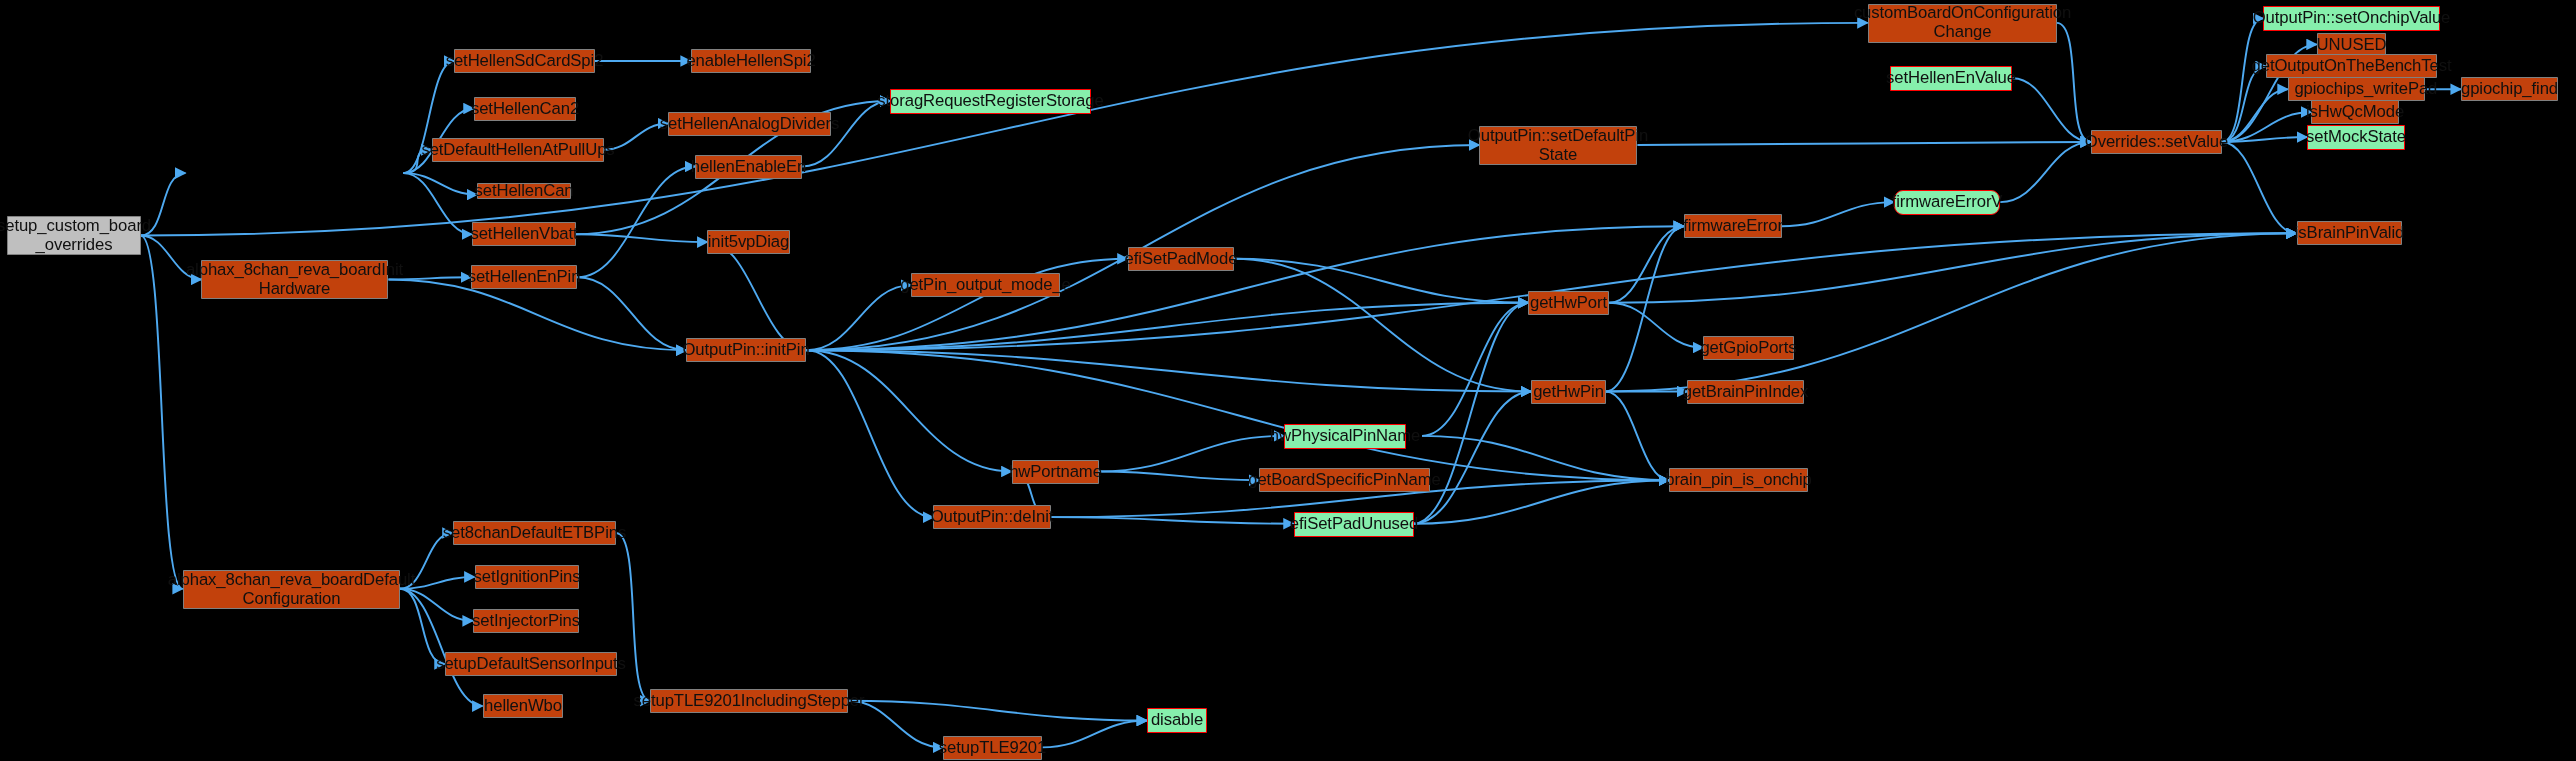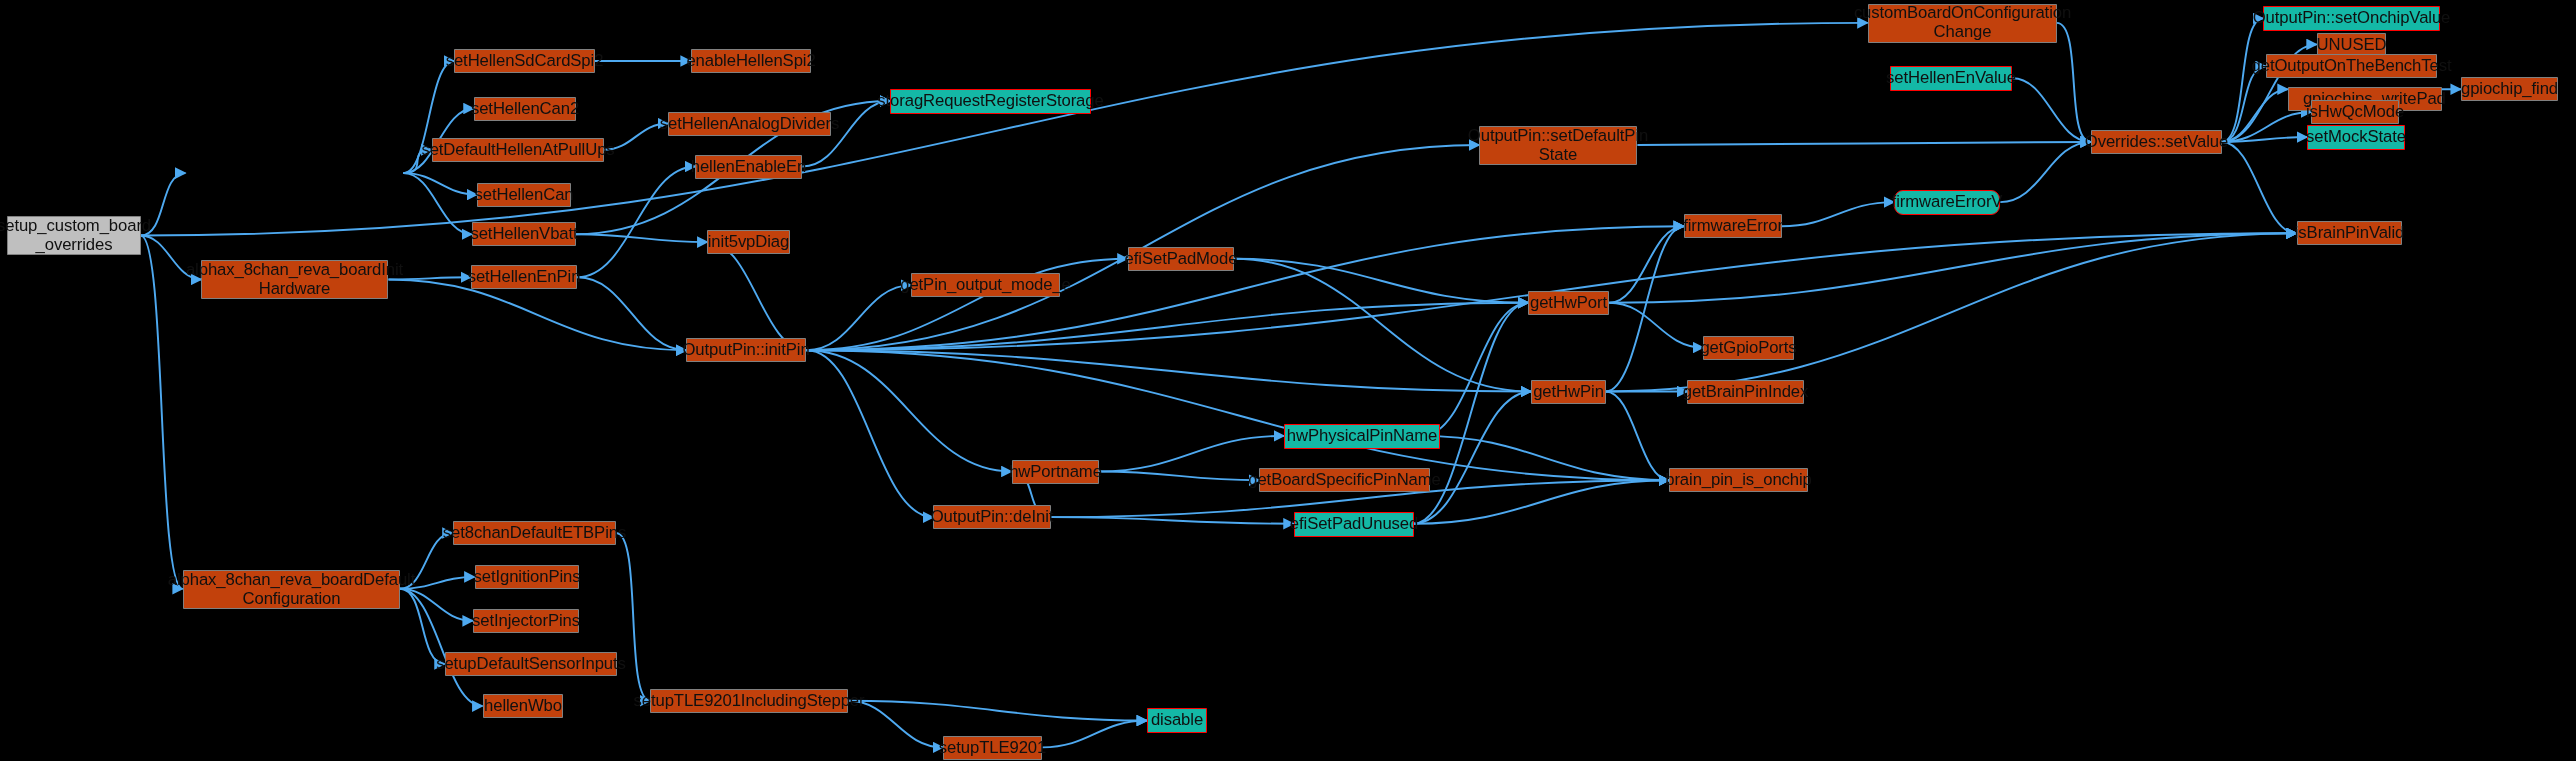--- a/index.html
+++ b/index.html
@@ -46,21 +46,21 @@
     padding: 0 5.3px;
     white-space: pre-line;
     letter-spacing: -0.1px;
   }
   .node.root {
     background: #bfbfbf;
     border-color: #808080;
     color: #101010;
   }
   .node.highlight {
-    background: #14b8a6;
+    background: #86efac;
     border: 1.8px solid #ff0000;
     color: #101010;
     text-align: center;
   }
 </style>
 </head>
 <body>
 
 <div id="graph-root">
   <svg id="edge-layer" viewBox="0 0 2931 866" preserveAspectRatio="none">
@@ -145,53 +145,53 @@
   <div id="node-layer">
       <div class="node root" style="left: 7px; top: 216px; width: 134px; height: 39px;">setup_custom_board
 _overrides</div>
       <div class="node" style="left: 201px; top: 260px; width: 187px; height: 39px;">alphax_8chan_reva_boardInit
 Hardware</div>
       <div class="node" style="left: 183px; top: 570px; width: 217px; height: 39px;">alphax_8chan_reva_boardDefault
 Configuration</div>
       <div class="node" style="left: 454px; top: 49px; width: 141px; height: 24px;">setHellenSdCardSpi2</div>
       <div class="node" style="left: 474px; top: 97px; width: 102px; height: 24px;">setHellenCan2</div>
       <div class="node" style="left: 432px; top: 138px; width: 172px; height: 24px;">setDefaultHellenAtPullUps</div>
-      <div class="node" style="left: 477px; top: 183px; width: 94px; height: 24px;">setHellenCan</div>
+      <div class="node" style="left: 477px; top: 183px; width: 94px; height: 16px;">setHellenCan</div>
       <div class="node" style="left: 472px; top: 222px; width: 104px; height: 24px;">setHellenVbatt</div>
       <div class="node" style="left: 471px; top: 265px; width: 106px; height: 24px;">setHellenEnPin</div>
       <div class="node" style="left: 691px; top: 49px; width: 120px; height: 24px;">enableHellenSpi2</div>
       <div class="node" style="left: 668px; top: 112px; width: 163px; height: 24px;">setHellenAnalogDividers</div>
       <div class="node" style="left: 695px; top: 155px; width: 107px; height: 24px;">hellenEnableEn</div>
       <div class="node" style="left: 707px; top: 230px; width: 83px; height: 24px;">init5vpDiag</div>
       <div class="node highlight" style="left: 890px; top: 89px; width: 201px; height: 24.6px;">storagRequestRegisterStorage</div>
       <div class="node" style="left: 686px; top: 338px; width: 120px; height: 24px;">OutputPin::initPin</div>
       <div class="node" style="left: 911px; top: 273px; width: 149px; height: 24px;">getPin_output_mode_e</div>
       <div class="node" style="left: 1128px; top: 247px; width: 106px; height: 24px;">efiSetPadMode</div>
       <div class="node" style="left: 1012px; top: 460px; width: 87px; height: 24px;">hwPortname</div>
       <div class="node" style="left: 933px; top: 505px; width: 118px; height: 24px;">OutputPin::deInit</div>
-      <div class="node highlight" style="left: 1284px; top: 424px; width: 156px; height: 24.6px;">hwPhysicalPinName</div>
+      <div class="node highlight" style="left: 1284px; top: 424px; width: 122px; height: 24.6px;">hwPhysicalPinName</div>
       <div class="node" style="left: 1259px; top: 468px; width: 171px; height: 24px;">getBoardSpecificPinName</div>
       <div class="node highlight" style="left: 1294px; top: 512px; width: 120px; height: 24.6px;">efiSetPadUnused</div>
       <div class="node" style="left: 1528px; top: 291px; width: 81px; height: 24px;">getHwPort</div>
       <div class="node" style="left: 1531px; top: 380px; width: 75px; height: 24px;">getHwPin</div>
       <div class="node" style="left: 1703px; top: 336px; width: 91px; height: 24px;">getGpioPorts</div>
       <div class="node" style="left: 1687px; top: 380px; width: 117px; height: 24px;">getBrainPinIndex</div>
       <div class="node" style="left: 1669px; top: 468px; width: 139px; height: 24px;">brain_pin_is_onchip</div>
       <div class="node" style="left: 1868px; top: 3.5px; width: 189px; height: 39px;">customBoardOnConfiguration
 Change</div>
       <div class="node highlight" style="left: 1890px; top: 66px; width: 122px; height: 24.6px;">setHellenEnValue</div>
       <div class="node" style="left: 1479px; top: 126px; width: 158px; height: 39px;">OutputPin::setDefaultPin
 State</div>
       <div class="node" style="left: 1684px; top: 214px; width: 98px; height: 24px;">firmwareError</div>
       <div class="node highlight" style="left: 1894px; top: 190px; width: 106px; height: 24.6px; border-radius: 9px;">firmwareErrorV</div>
       <div class="node" style="left: 2091px; top: 130px; width: 131px; height: 24px;">Overrides::setValue</div>
       <div class="node highlight" style="left: 2263px; top: 6.2px; width: 177px; height: 24.6px;">OutputPin::setOnchipValue</div>
       <div class="node" style="left: 2317px; top: 33px; width: 69px; height: 24px;">UNUSED</div>
       <div class="node" style="left: 2266px; top: 54px; width: 171px; height: 24px;">getOutputOnTheBenchTest</div>
-      <div class="node" style="left: 2288px; top: 87px; width: 154px; height: 24px; padding-left: 24px;">gpiochips_writePad</div>
+      <div class="node" style="left: 2288px; top: 77px; width: 137px; height: 24px; padding-left: 24px;">gpiochips_writePad</div>
       <div class="node" style="left: 2461px; top: 77px; width: 97px; height: 24px;">gpiochip_find</div>
       <div class="node" style="left: 2311px; top: 100px; width: 88px; height: 24px;">isHwQcMode</div>
       <div class="node highlight" style="left: 2307px; top: 125px; width: 98px; height: 24.6px;">setMockState</div>
       <div class="node" style="left: 2297px; top: 221px; width: 105px; height: 24px;">isBrainPinValid</div>
       <div class="node" style="left: 453px; top: 521px; width: 163px; height: 24px;">set8chanDefaultETBPins</div>
       <div class="node" style="left: 475px; top: 565px; width: 104px; height: 24px;">setIgnitionPins</div>
       <div class="node" style="left: 473px; top: 609px; width: 106px; height: 24px;">setInjectorPins</div>
       <div class="node" style="left: 445px; top: 652px; width: 172px; height: 24px;">setupDefaultSensorInputs</div>
       <div class="node" style="left: 483px; top: 694px; width: 80px; height: 24px;">hellenWbo</div>
       <div class="node" style="left: 650px; top: 689px; width: 198px; height: 24px;">setupTLE9201IncludingStepper</div>

